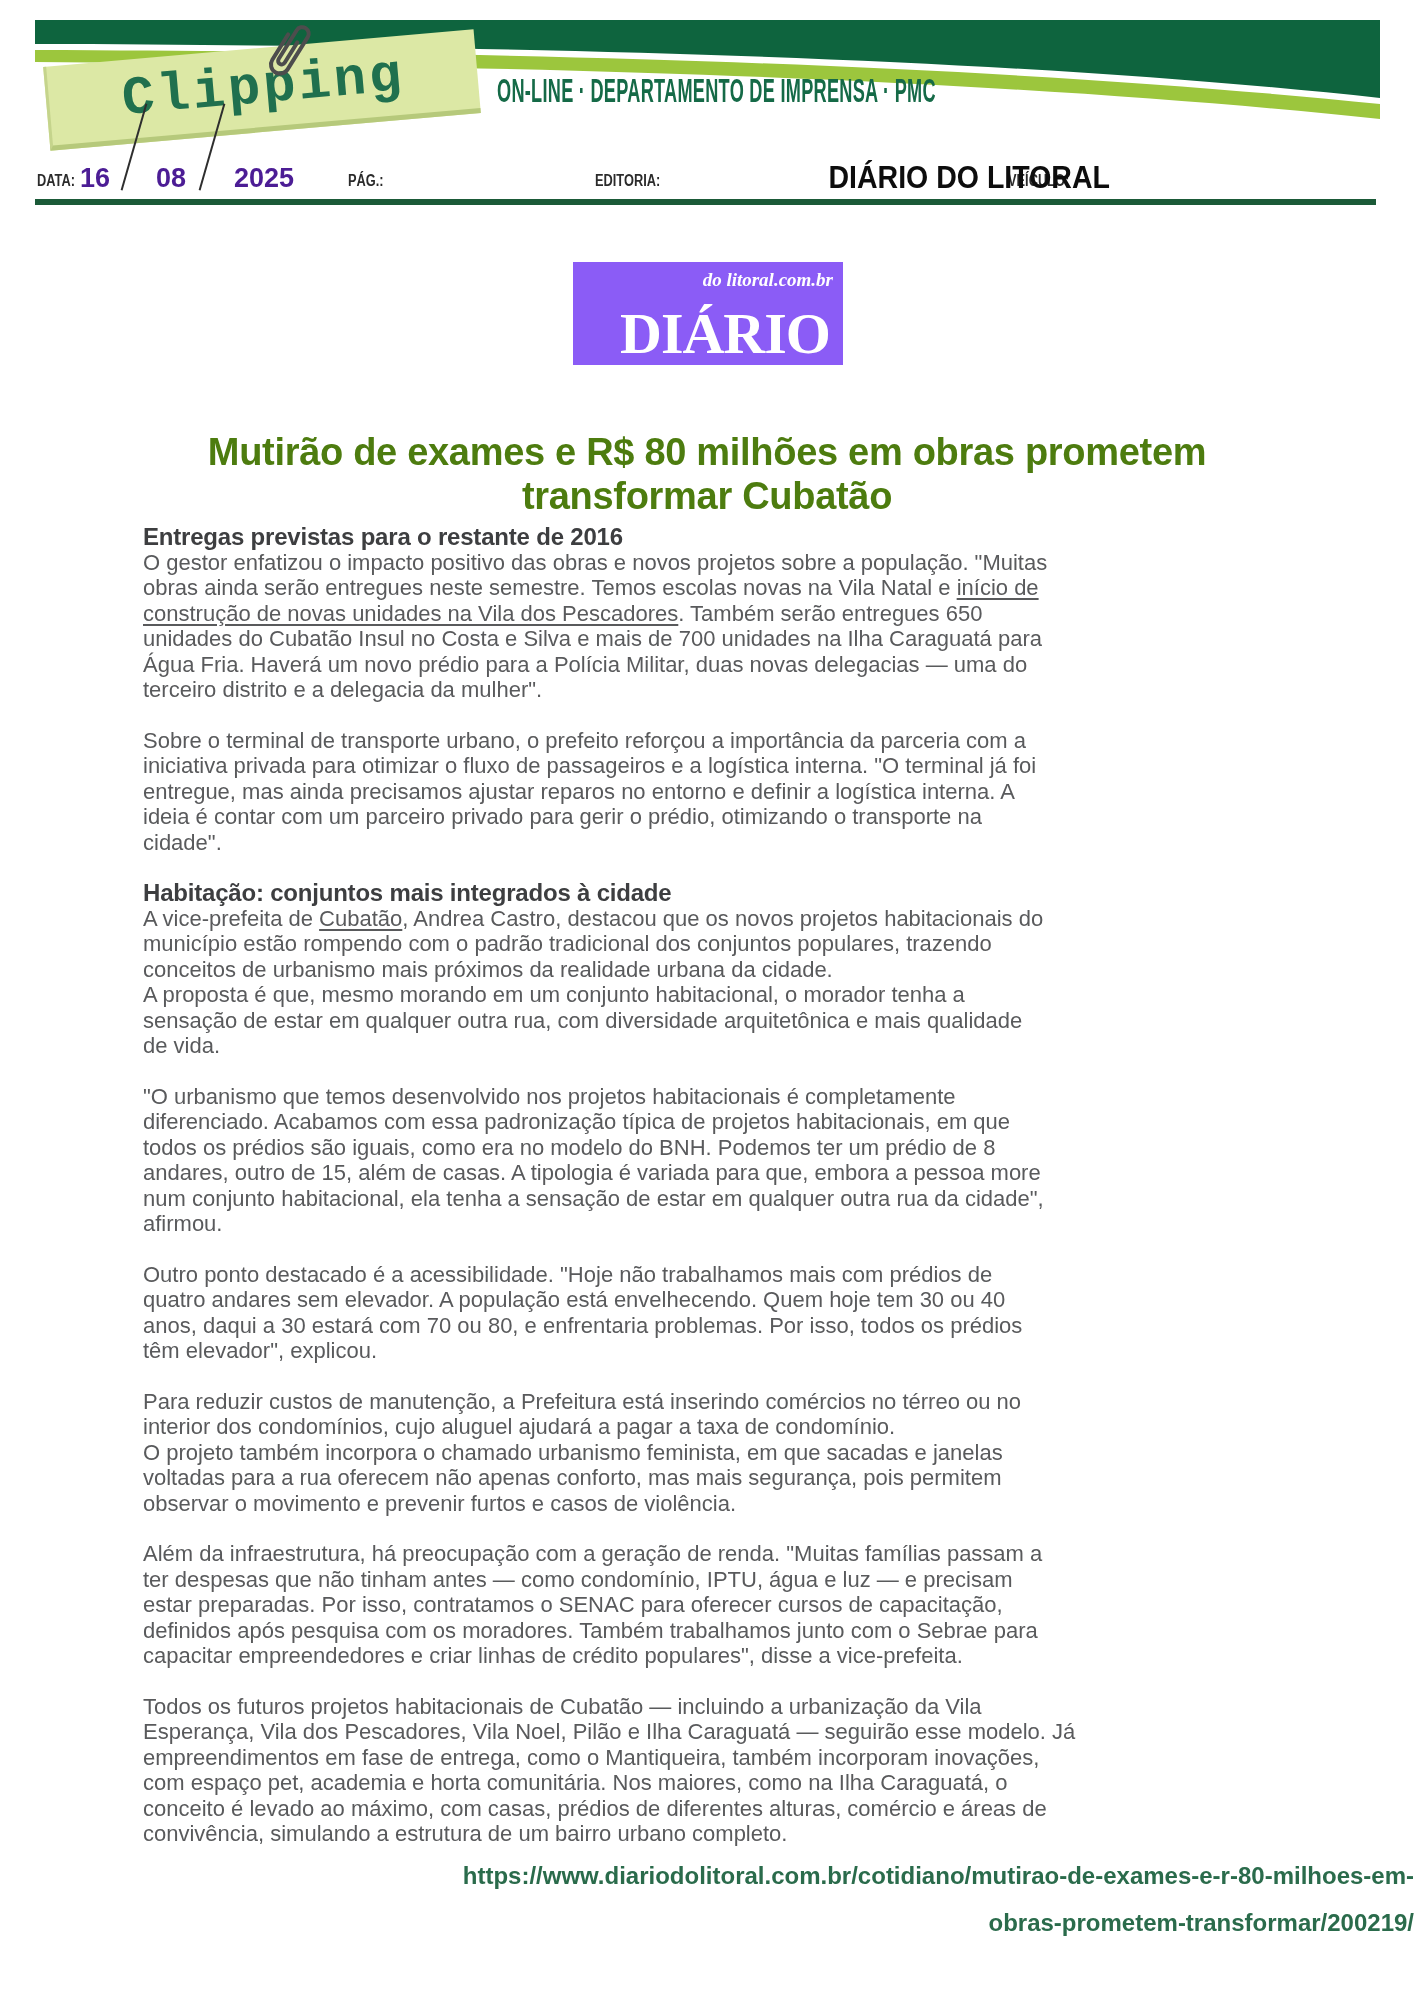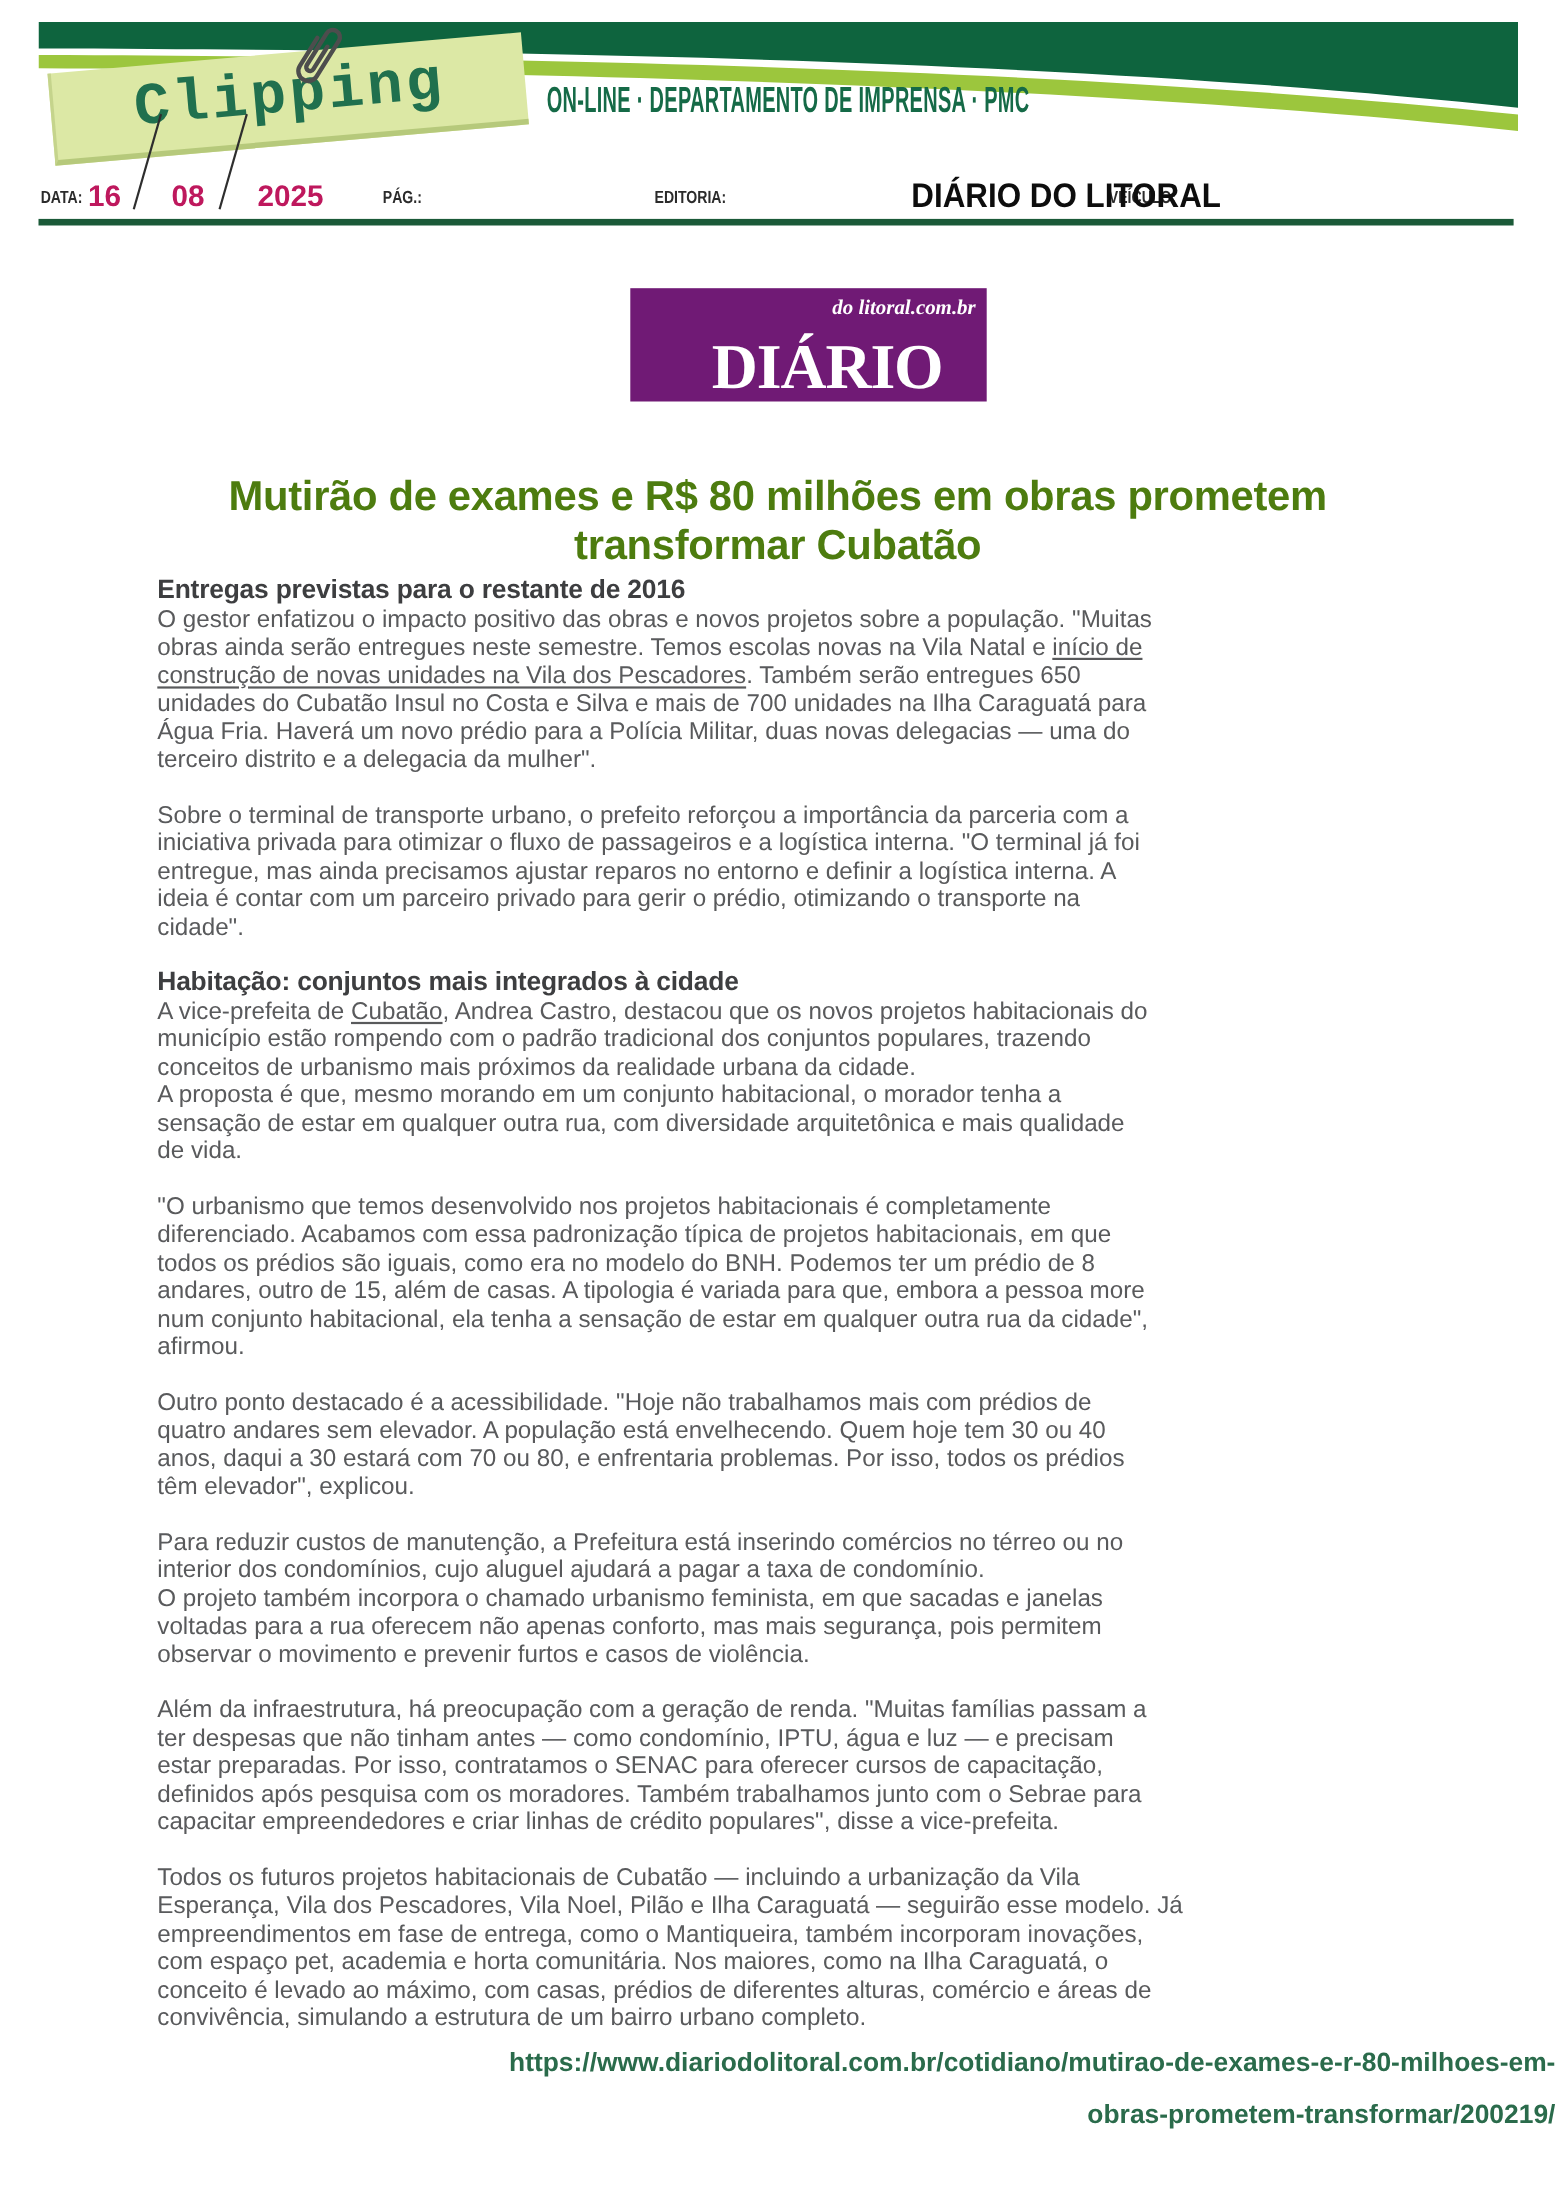--- a/index.html
+++ b/index.html
@@ -25,29 +25,29 @@
     position:absolute; left:497px; top:72px; white-space:nowrap;
     font-size:33px; font-weight:700; color:#156a47;
     transform:scaleX(0.55); transform-origin:left top; letter-spacing:0.5px;
   }
   
   .meta { position:absolute; left:0; top:128px; width:1146px; height:72px; }
   .meta .lbl {
     position:absolute; bottom:10px; font-size:16px; font-weight:700; color:#2b2b2b;
     transform:scaleX(0.8); transform-origin:left bottom; white-space:nowrap;
   }
-  .meta .val { position:absolute; bottom:6px; font-size:27px; font-weight:700; color:#be185d; }
+  .meta .val { position:absolute; bottom:6px; font-size:27px; font-weight:700; color:#4c1d95; }
   .meta .veh {
     position:absolute; right:36px; bottom:4px; font-size:31px; font-weight:700; color:#0d0d0d;
     transform:scaleX(0.92); transform-origin:right bottom; white-space:nowrap;
   }
   .slash { position:absolute; bottom:8px; width:2px; height:90px; background:#2e2e2e; transform:rotate(16deg); }
   .rule { position:absolute; left:35px; top:199px; width:1341px; height:6px; background:#1b5a38; }
   
-  .logo { position:absolute; left:573px; top:262px; width:324px; height:103px; background:#701a75;text-decoration:underline; }
+  .logo { position:absolute; left:573px; top:262px; width:270px; height:103px; background:#8b5cf6;text-decoration:underline; }
   .logo-name {
     position:absolute; left:0; right:0; bottom:0px; text-align:center; color:#fff;
     font-family:"Liberation Serif", serif; font-weight:700; font-size:58px; letter-spacing:-1px;
     line-height:1.05;
     padding-left:34px;
   }
   .logo-tagline {
     position:absolute; right:10px; top:7px; color:#fff;
     font-family:"Liberation Serif", serif; font-style:italic; font-weight:700; font-size:19px;
   }

